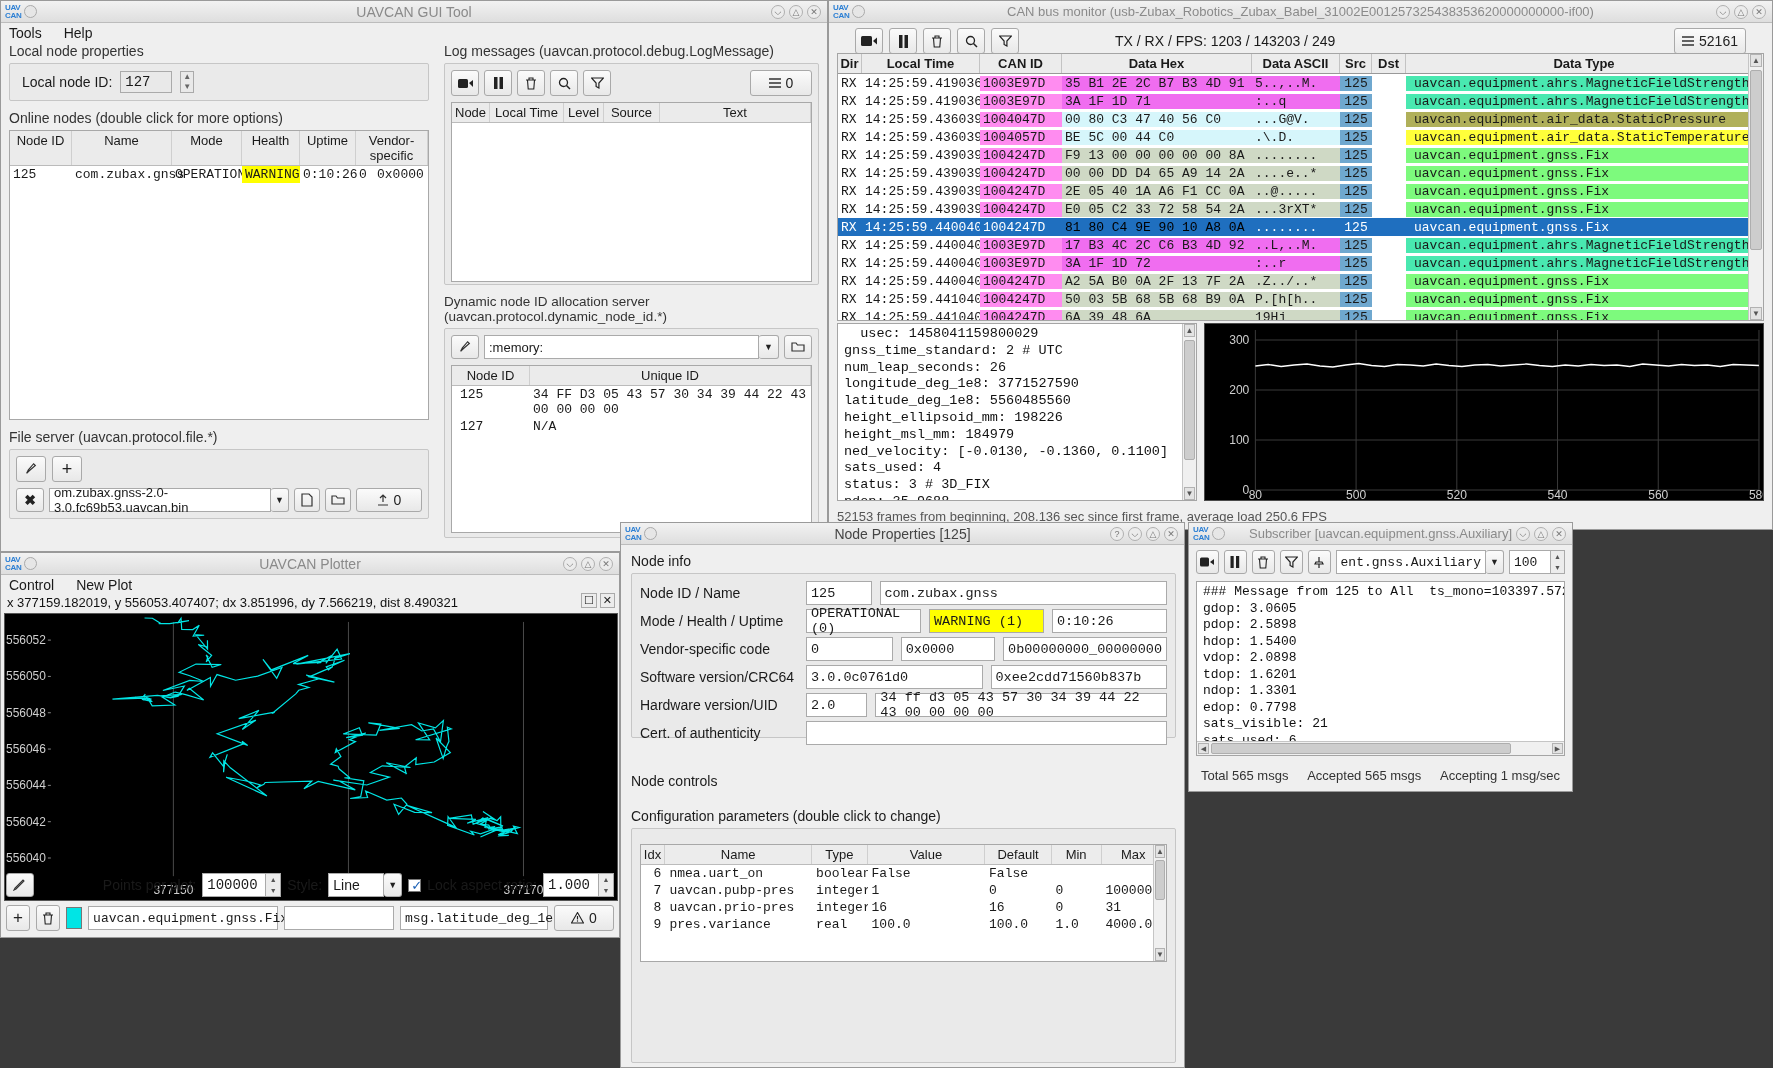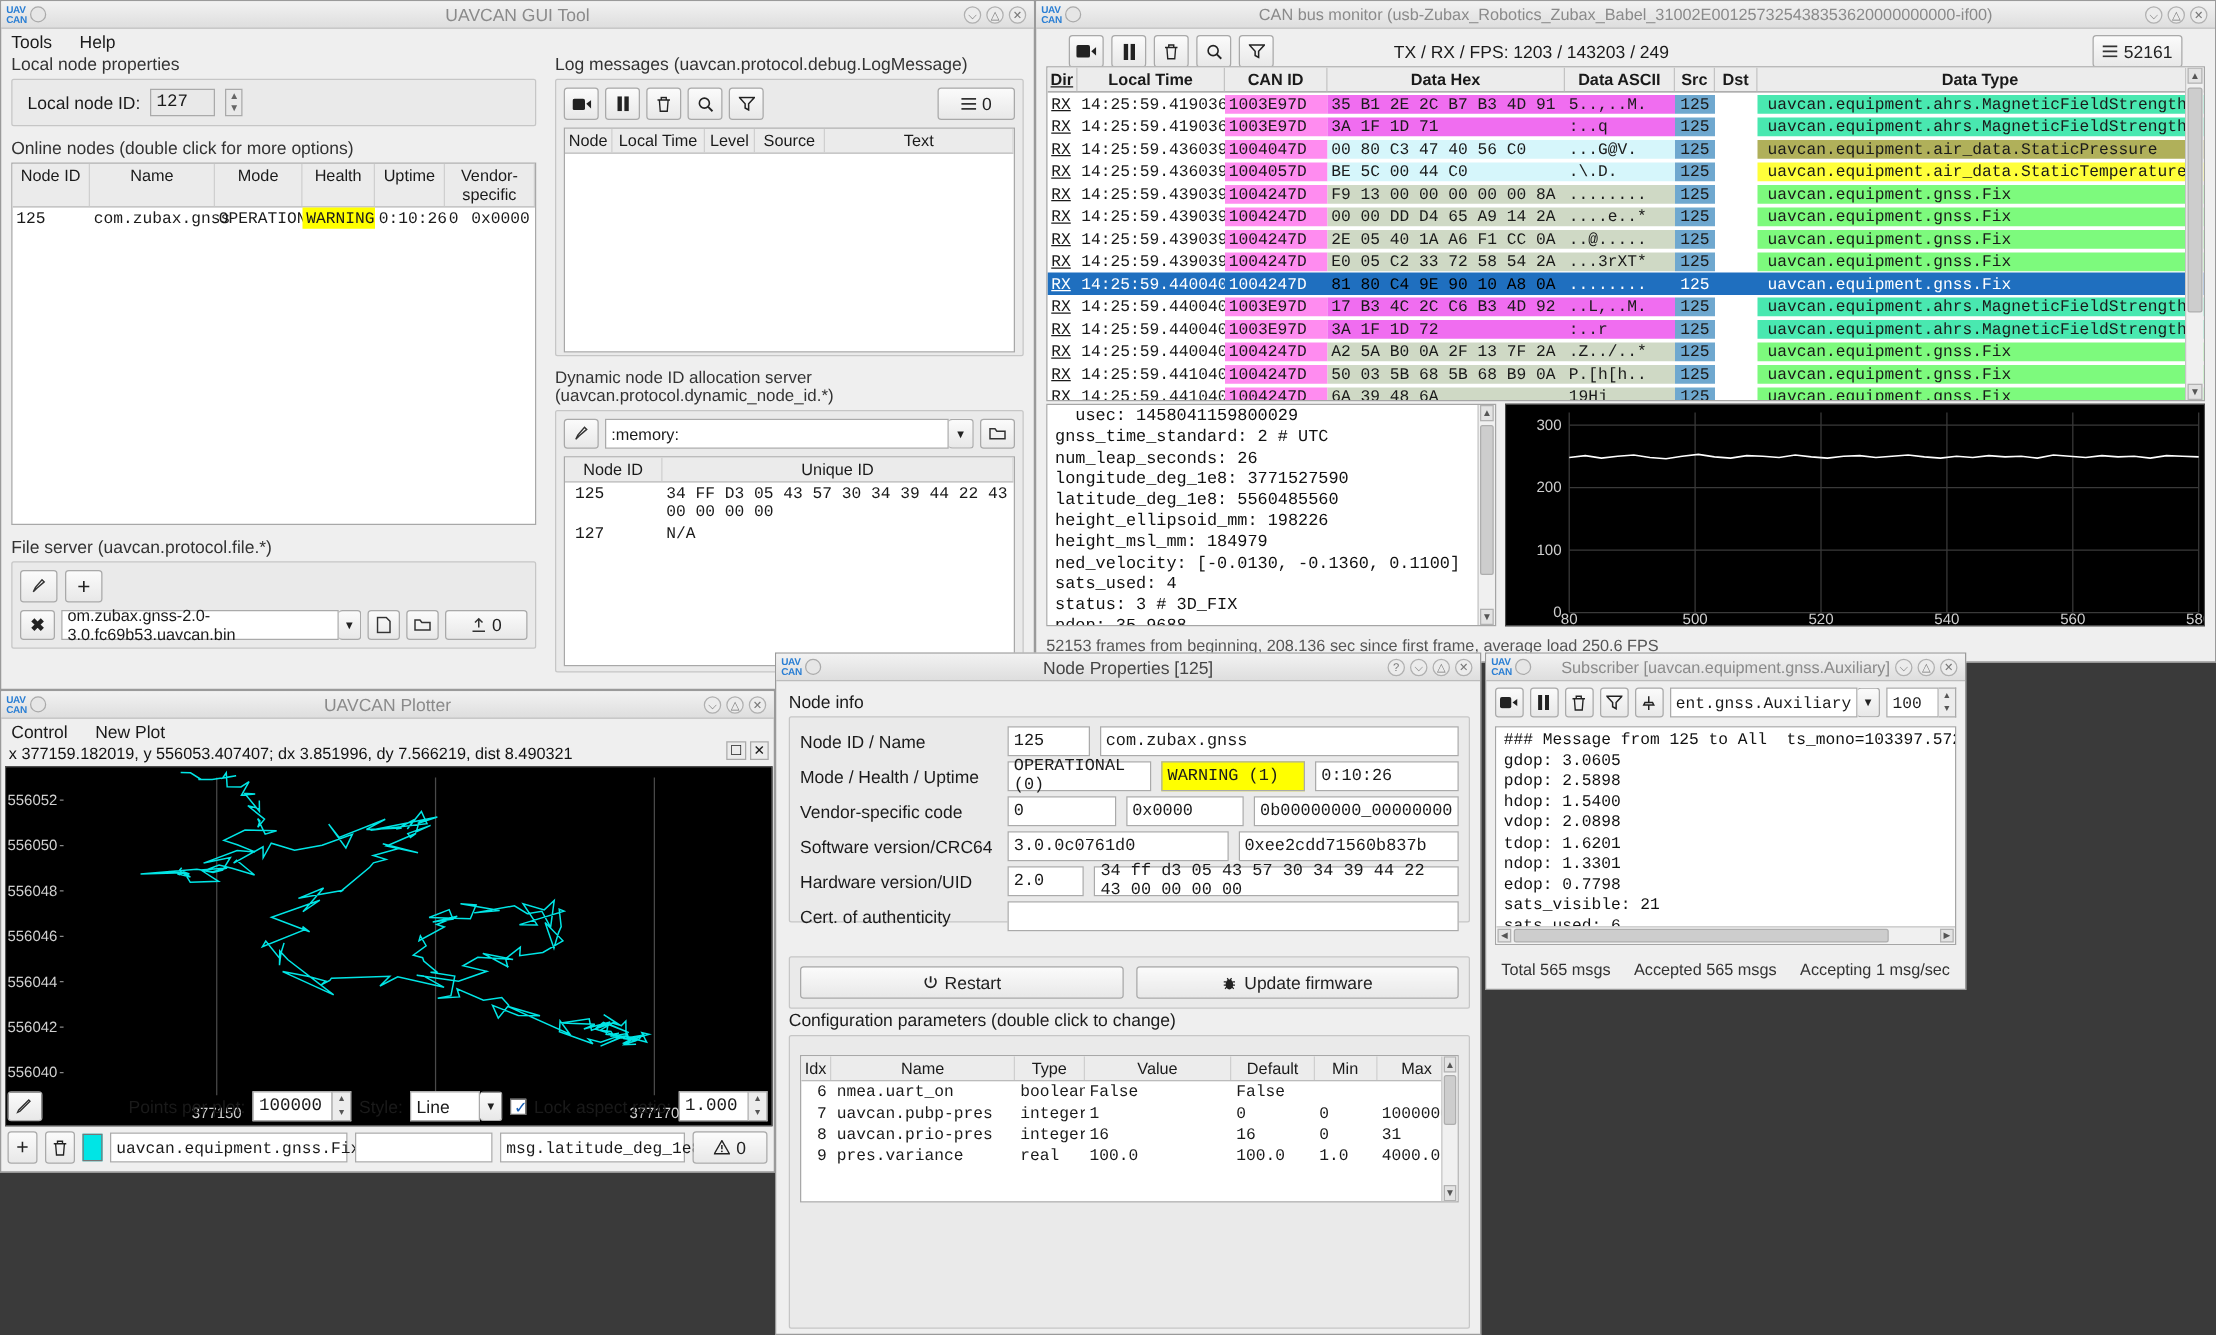--- a/index.html
+++ b/index.html
@@ -54,21 +54,21 @@
     background:linear-gradient(#fbfbfb,#e8e8e8); border:1px solid #a9a9a9;
     border-radius:3px; display:flex; align-items:center; justify-content:center;
     font-size:14px; gap:5px; cursor:pointer; color:#222;
   }
   .tbar-btn { width:28px;height:26px; }
   
   .can-th { display:flex; background:#ececec; border-bottom:1px solid #999; font-size:13px; font-weight:bold;}
   .can-th div { border-right:1px solid #c3c3c3; text-align:center; padding:2px 0; }
   .can-tr { display:flex; font-size:13px; font-family:"Liberation Mono",monospace; height:18px; align-items:center;}
   .can-tr > div { padding:0 3px; overflow:hidden; white-space:nowrap; }
-  .c-dir{width:24px;text-decoration:underline;} .c-time{width:118px;} .c-id{width:82px;}
+  .c-dir{width:24px;} .c-time{width:118px;} .c-id{width:82px;}
   .c-hex{width:190px;} .c-ascii{width:88px;} .c-src{width:32px;text-align:center;}
   .c-dst{width:34px;} .c-type{flex:1;}
   
   .vsb { position:absolute; right:0; top:0; bottom:0; width:15px; background:#f0f0f0; border-left:1px solid #c5c5c5;}
   .vsb .thumb { position:absolute; left:1px; width:12px; background:#cdcdcd; border:1px solid #aeaeae; border-radius:2px;}
   .vsb .ar { position:absolute; left:1px; width:12px; height:13px; background:#e3e3e3; border:1px solid #b2b2b2; font-size:8px; text-align:center; line-height:11px; color:#555;}
   .hsb { position:absolute; left:0; right:0; bottom:0; height:14px; background:#f0f0f0; border-top:1px solid #c5c5c5;}
   .hsb .thumb { position:absolute; top:1px; height:11px; background:#cdcdcd; border:1px solid #aeaeae; border-radius:2px;}
   .axlbl { fill:#cfcfcf; font-size:12px; font-family:"Liberation Sans",sans-serif; }
   .detail {
@@ -680,36 +680,20 @@
           <div class="field mono" style="height: 24px; font-size: 13.5px; flex: 340 0 0px;">34 ff d3 05 43 57 30 34 39 44 22 43 00 00 00 00</div>
         </div>
         <div style="display: flex; align-items: center; gap: 8px; margin-bottom: 4px;">
           <div style="width: 158px; font-size: 14px;">Cert. of authenticity</div>
           <div class="field mono" style="height: 24px; font-size: 13.5px; flex: 400 0 0px;"></div>
         </div>
       </div>
   </div>
 
   <div style="position:absolute;left:10px;top:222px;font-size:14px;margin-top:28px;">Node controls</div>
-  <div class="panel" style="position:absolute;left:10px;top:242px;right:8px;height:42px;display:flex;align-items:center;gap:10px;padding:0 8px;">
-    <div class="btn" style="flex:1;height:26px;">
-      <svg width="13" height="13" viewBox="0 0 13 13">
-          <path d="M6.5 1v5" stroke="#222" stroke-width="1.4"></path>
-          <path d="M3.4 2.6a4.3 4.3 0 1 0 6.2 0" fill="none" stroke="#222" stroke-width="1.3"></path>
-        </svg>
-      <span>Restart</span>
-    </div>
-    <div class="btn" style="flex:1;height:26px;">
-      <svg width="13" height="13" viewBox="0 0 13 13">
-          <ellipse cx="6.5" cy="7.5" rx="3" ry="4" fill="#222"></ellipse>
-          <path d="M2 5.5h2M9 5.5h2M2 8h2M9 8h2M3 11l1.5-1.5M10 11L8.5 9.5M4.8 2.5l1 1.6M8.2 2.5l-1 1.6" stroke="#222" stroke-width="1"></path>
-        </svg>
-      <span>Update firmware</span>
-    </div>
-  </div>
 
   <div style="position:absolute;left:10px;top:285px;font-size:14px;">Configuration parameters (double click to change)</div>
   <div class="panel" style="position:absolute;left:10px;top:305px;right:8px;bottom:4px;padding:7px 8px;">
     <div class="tbl" style="margin-top:8px;height:118px;position:relative;">
       <div class="param-th">
         <div class="p-idx">Idx</div>
         <div class="p-name">Name</div>
         <div class="p-type">Type</div>
         <div class="p-val">Value</div>
         <div class="p-def">Default</div>

